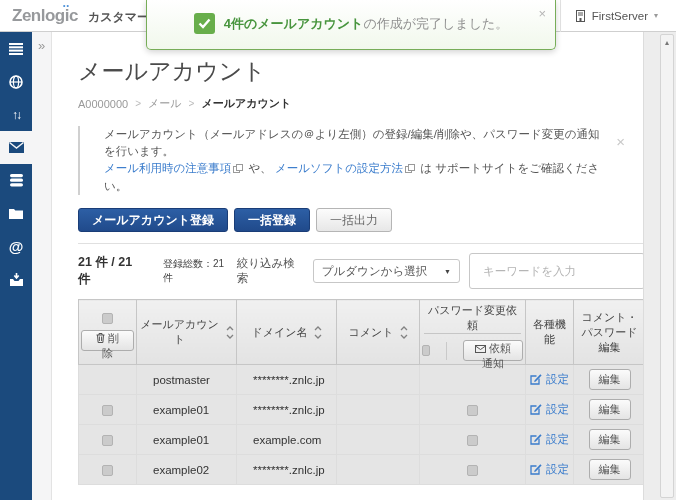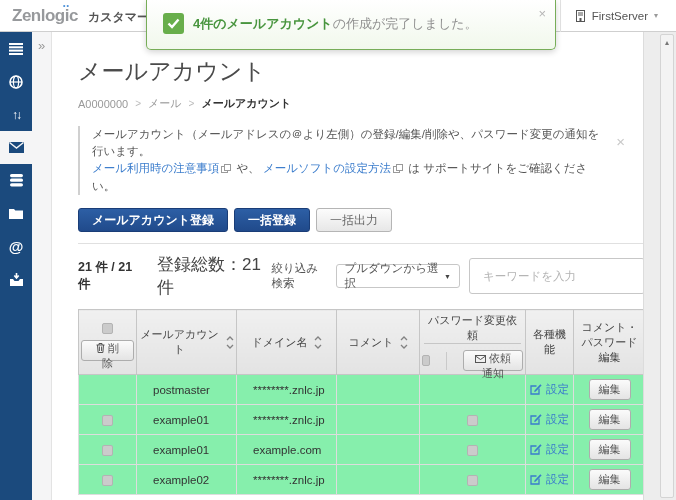--- a/index.html
+++ b/index.html
@@ -14,21 +14,21 @@
   .brand-suffix { font-size:12px; color:#555; font-weight:bold; margin-left:10px; }
   .topbar-spacer { flex:1; }
   .account { height:32px; display:flex; align-items:center; gap:6px; padding:0 18px 0 14px; border-left:1px solid #e2e2e2; cursor:pointer; }
   .account-label { font-size:11.5px; color:#555;text-align:center; }
   .account-caret { font-size:8px; color:#9a9a9a; }
 
   
   .toast { position:absolute; left:146px; top:0; width:410px; z-index:50;
     background:linear-gradient(#ffffff, #f1f8ec); border:1px solid #77ad58; border-top:none;
     border-radius:0 0 5px 5px; box-shadow:0 2px 6px rgba(0,0,0,0.18); padding:13px 16px 15px; }
-  .toast-inner { display:flex; align-items:center; gap:9px; }
+  .toast-inner { display:flex; align-items:center; justify-content:center; gap:9px; }
   .toast-check { width:21px; height:21px; background:#68ae4b; border-radius:3px; display:flex; align-items:center; justify-content:center; flex:none; }
   .toast-check svg { display:block; }
   .toast-text { font-size:13px; }
   .toast-text .hl { color:#48953e; font-weight:bold; }
   .toast-text .rest { color:#8f8f8f; }
   .toast-close { position:absolute; top:7px; right:9px; font-size:13px; color:#b5b5b5; cursor:pointer; line-height:1; }
 
   
   .workspace { display:flex; height:468px; }
 
@@ -50,38 +50,38 @@
 
   
   .page-title { font-size:23px; font-weight:400; color:#4a4a4a; }
   .breadcrumb { margin-top:9px; font-size:11px; color:#999; display:flex; gap:7px; align-items:center; }
   .breadcrumb .sep { color:#bbb; font-size:10px; }
   .breadcrumb .crumb { cursor:pointer; }
   .breadcrumb .current { color:#333; font-weight:bold; }
 
   
   .info-box { margin-top:15px; position:relative; padding-right:40px; }
-  .info-para { border-left:2px solid #d0d0d0; padding-left:12px; font-size:11.5px; color:#555; line-height:17px; }
+  .info-para { border-left:2px solid #d0d0d0; padding-left:24px; font-size:11.5px; color:#555; line-height:17px; }
   .info-link { color:#3a7ccc; cursor:pointer; }
   .ext-icon { display:inline-block; vertical-align:-1px; margin:0 2px; }
   .info-detail { display:inline-block; margin:14px 0 0 14px; font-size:11.5px; color:#3a7ccc; cursor:pointer; }
   .info-close { position:absolute; right:18px; top:8px; font-size:15px; color:#c9c9c9; cursor:pointer; line-height:1; }
 
   
   .actions { margin-top:13px; display:flex; gap:6px; }
   .btn { display:inline-flex; align-items:center; justify-content:center; gap:4px; height:24px; padding:0 13px;
     border-radius:3px; font-size:12px; cursor:pointer; font-family:inherit; }
   .btn-primary { background:linear-gradient(#2d5fa5,#204a8b); border:1px solid #1a3d77; color:#fff; font-weight:bold; }
   .btn-default { background:linear-gradient(#fcfcfc,#e7e7e7); border:1px solid #b5b5b5; color:#666; }
   .divider { width:567px; border-top:1px solid #e0e0e0; margin-top:11px; }
 
   
   .filter-row { margin-top:9px; width:567px; display:flex; align-items:center; }
   .count-main { font-size:12.5px; font-weight:bold; color:#333; }
-  .count-total { font-size:17px; color:#444; margin-left:15px; }
+  .count-total { font-size:10px; color:#444; margin-left:15px; }
   .filter-right { margin-left:auto; display:flex; align-items:center; }
   .filter-label { font-size:11.5px; color:#555; margin-right:7px; }
   .select-box { width:148px; height:24px; border:1px solid #c7c7c7; border-radius:3px; background:#fff;
     display:flex; align-items:center; padding:0 8px; cursor:pointer; }
   .select-value { font-size:11.5px; color:#555; flex:1; }
   .select-caret { font-size:7px; color:#444; }
   .search-box { width:176px; height:36px; border:1px solid #c7c7c7; border-radius:3px; background:#fff;
     display:flex; align-items:center; padding:0 7px; margin-left:9px; }
   .search-box input { border:none; outline:none; flex:1; font-size:11.5px; color:#555; margin-left:6px; font-family:inherit; background:transparent; }
   .search-box input::placeholder { color:#b3b3b3; }
@@ -92,21 +92,21 @@
   .mail-table thead th { background:linear-gradient(#f0f0f0,#e3e3e3); border-color:#c6c6c6; height:55px;
     font-size:11px; font-weight:normal; color:#444; text-align:center; vertical-align:middle; padding:3px 2px; }
   .checkbox { display:inline-block; width:11px; height:11px; background:#cbcbcb; border:1px solid #b3b3b3; border-radius:2px; cursor:pointer; vertical-align:middle; }
   .th-stack { display:flex; flex-direction:column; align-items:center; gap:6px; }
   .btn-small { height:21px; padding:0 9px; font-size:11px; background:linear-gradient(#fbfbfb,#e4e4e4); border:1px solid #adadad; border-radius:3px; color:#555; }
   .th-sort { display:flex; align-items:center; justify-content:center; gap:6px; }
   .sort-ctl { cursor:pointer; display:inline-flex; }
   .pw-head-title { border-bottom:1px solid #c6c6c6; padding-bottom:0; margin:0 2px 6px; }
   .pw-head-sub { display:flex; align-items:center; justify-content:center; gap:16px; }
   .pw-sep { width:1px; height:18px; background:#c9c9c9; }
-  .mail-table tbody td { background:#86efac; height:30px; font-size:11.5px; color:#333; vertical-align:middle; border-color:#ddd;margin-top:36px; }
+  .mail-table tbody td { background:#e5e5e5; height:30px; font-size:11.5px; color:#333; vertical-align:middle; border-color:#ddd;margin-top:36px; }
   .c-left { text-align:left; padding-left:16px; }
   .c-center { text-align:center; }
   .settings-link { color:#3a7ccc; font-size:11.5px; cursor:pointer; display:inline-flex; align-items:center; gap:4px; text-decoration:none; }
 </style>
 </head>
 <body>
 
 <div class="topbar">
   <div class="brand">
     <span class="brand-logo"><span>Zenlogic</span><span class="brand-dots">••</span></span>

